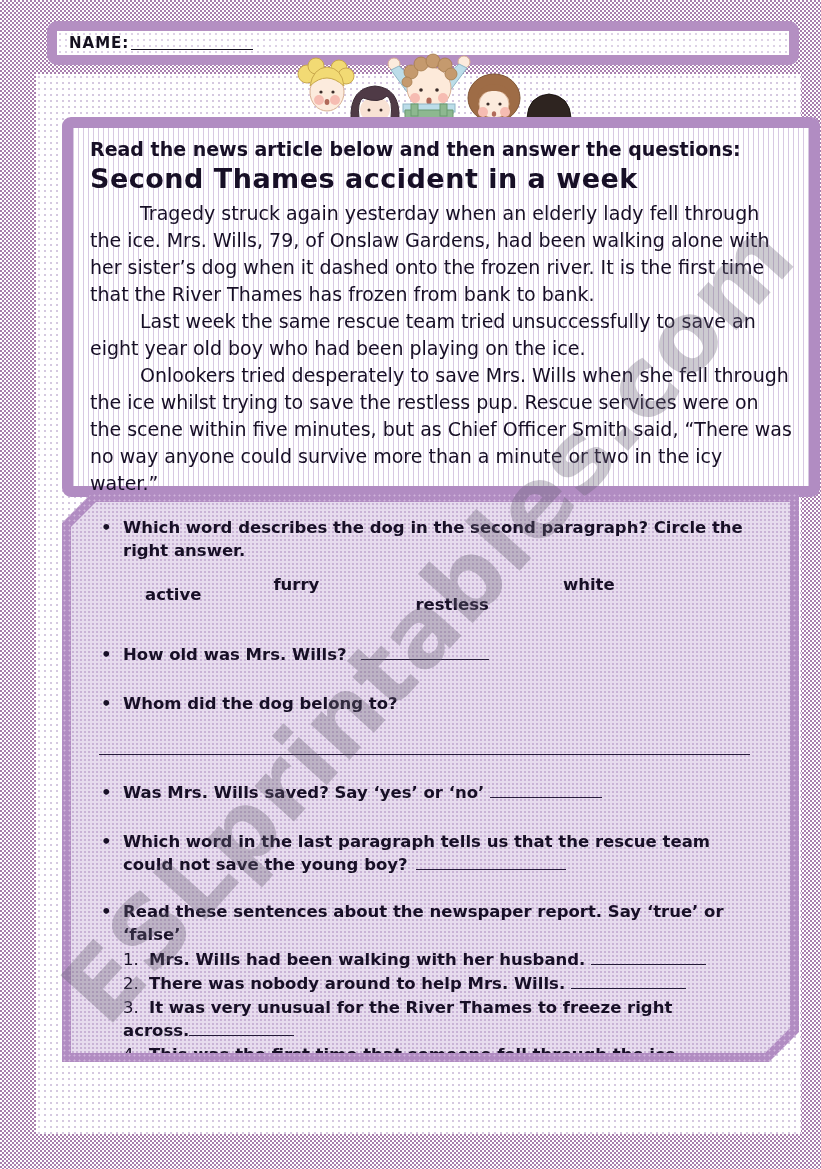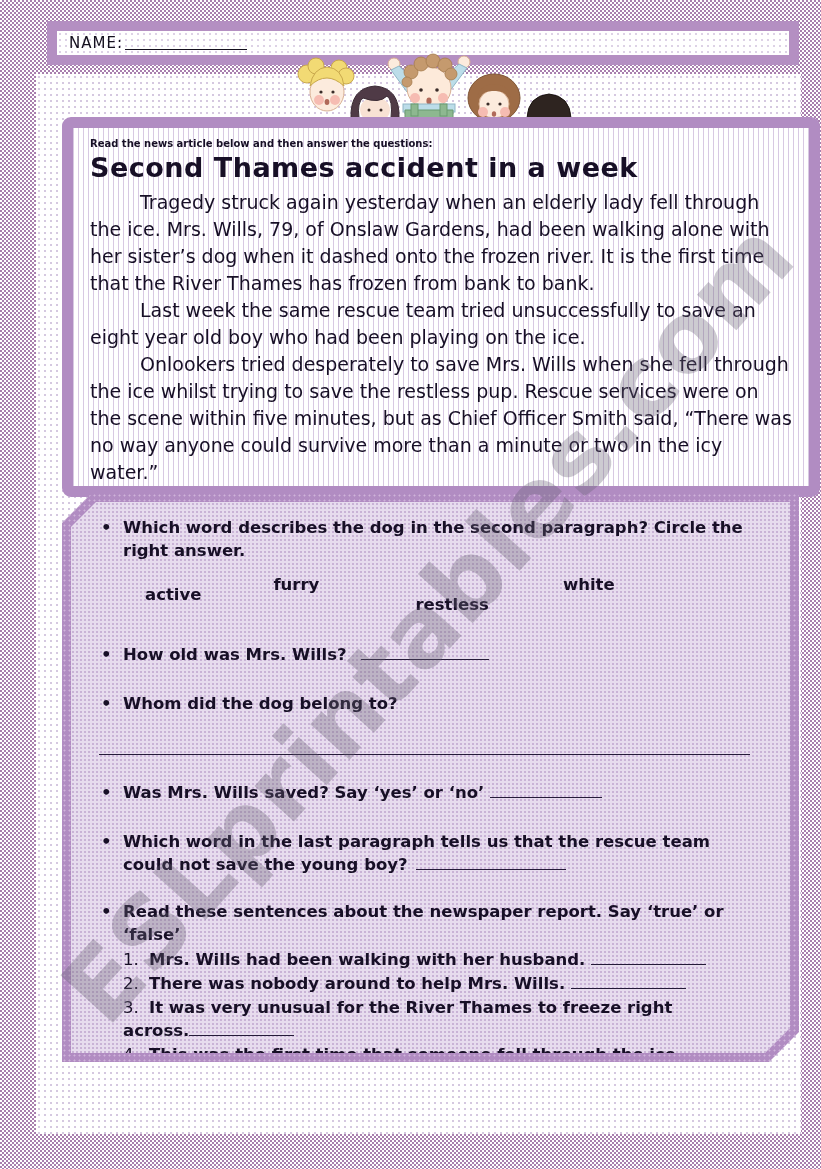--- a/index.html
+++ b/index.html
@@ -16,40 +16,40 @@
   }
   .inner-page{
     position:absolute;left:36px;top:74px;width:765px;height:1060px;
     background-color:#ffffff;
     background-image:radial-gradient(#d5c8e0 0.9px,transparent 1px);
     background-size:6px 6px;
   }
   
   .name-bar{
     position:absolute;left:47px;top:21px;width:720px;height:24px;
-    border:10px solid #b48fc2;border-radius:1px;
+    border:10px solid #b48fc2;border-radius:10px;
     background-color:#ffffff;
     background-image:radial-gradient(#ddd2e6 0.8px,transparent 1px);
     background-size:6px 6px;
     display:flex;align-items:center;padding-left:12px;
-    font-size:15px;letter-spacing:1px;color:#14101e;font-weight:400;
+    font-size:15px;letter-spacing:1px;color:#14101e;font-weight:700;
   }
   .name-line{display:inline-block;width:122px;border-bottom:1.5px solid #14101e;height:13px;margin-left:2px;}
   
   .kids{position:absolute;left:287px;top:52px;width:292px;height:66px;z-index:2;}
   
   .article-box{
     position:absolute;left:62px;top:117px;width:702px;height:352px;z-index:3;
     border:11px solid #b18cc2;border-radius:9px;
     background-color:#ffffff;
     background-image:repeating-linear-gradient(90deg,#d8c9e3 0,#d8c9e3 1px,transparent 1px,transparent 5px);
     padding:6px 17px 0 17px;
     color:#170f26;
   }
-  .instruction{font-size:10px;font-weight:700;margin:4px 0 2px 0;}
+  .instruction{font-size:19px;font-weight:700;margin:4px 0 2px 0;}
   .article-title{font-size:27px;font-weight:700;margin:3px 0 6px 0;letter-spacing:0.5px;}
   .article-para{font-size:19px;line-height:27px;text-indent:50px;margin:0;font-weight:500;}
   
   .q-outer{
     position:absolute;left:62px;top:493px;width:737px;height:569px;z-index:3;
     background-color:#b18cc2;
     background-image:radial-gradient(#cfb4da 0.9px,transparent 1.1px);
     background-size:5px 5px;
     clip-path:polygon(30px 0,100% 0,100% calc(100% - 30px),calc(100% - 30px) 100%,0 100%,0 30px);
   }

